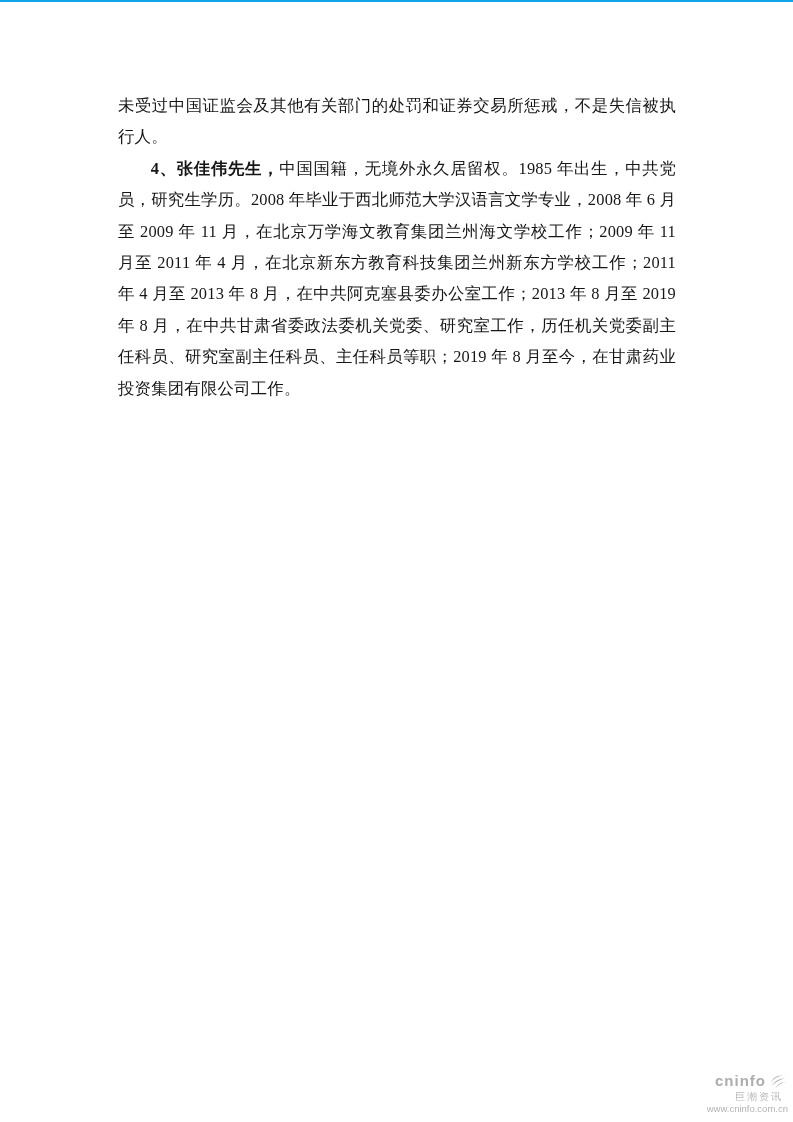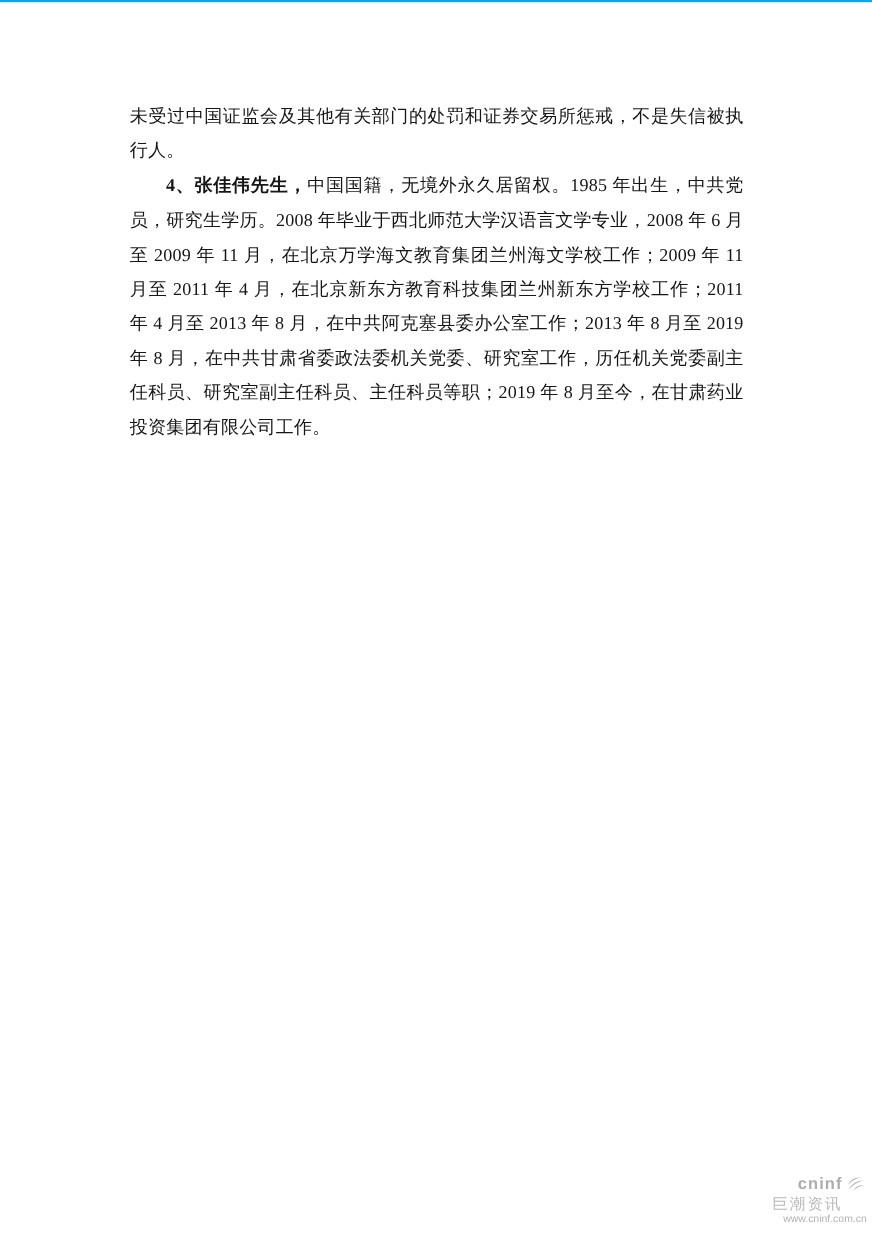--- a/index.html
+++ b/index.html
@@ -60,52 +60,52 @@
     font-size: 15px;
     letter-spacing: 1px;
     color: #adadad;
   }
   .logo-swirl {
     display: inline-block;
     width: 20px;
     height: 19px;
   }
   .logo-cn {
-    font-size: 14px;
+    font-size: 10px;
     letter-spacing: 2px;
     margin-top: 1px;
-    margin-right: 22px;
+    margin-right: 5px;
     color: #b8b8b8;
   }
   .logo-url {
     font-size: 9.5px;
     margin-top: 2px;
     color: #b3b3b3;
   }
 </style>
 </head>
 <body>
 
 <div class="page">
 
   <div class="content">
     <p class="para"><span>未受过中国证监会及其他有关部门的处罚和证券交易所惩戒，不是失信被执行人。</span></p>
     <p class="para indent"><b>4、张佳伟先生，</b><span>中国国籍，无境外永久居留权。1985 年出生，中共党员，研究生学历。2008 年毕业于西北师范大学汉语言文学专业，2008 年 6 月至 2009 年 11 月，在北京万学海文教育集团兰州海文学校工作；2009 年 11 月至 2011 年 4 月，在北京新东方教育科技集团兰州新东方学校工作；2011 年 4 月至 2013 年 8 月，在中共阿克塞县委办公室工作；2013 年 8 月至 2019 年 8 月，在中共甘肃省委政法委机关党委、研究室工作，历任机关党委副主任科员、研究室副主任科员、主任科员等职；2019 年 8 月至今，在甘肃药业投资集团有限公司工作。</span></p>
   </div>
 
   <div class="logo">
     <div class="logo-row">
-      <span class="logo-brand">cninf</span>
+      <span class="logo-brand">cninfo</span>
       <span class="logo-swirl">
         <svg viewBox="0 0 24 24" width="20" height="19" aria-hidden="true">
           <g fill="#b5b5b5" transform="rotate(-28 12 12)">
             <path d="M3.5 8.5 Q12 2.5 20.5 8 Q12 5.5 3.5 8.5 Z"></path>
             <path d="M2 13.5 Q12 7 22 12.5 Q12 10 2 13.5 Z"></path>
             <path d="M4.5 18.5 Q12.5 12.5 20 17.5 Q12 15 4.5 18.5 Z"></path>
           </g>
         </svg>
       </span>
     </div>
     <div class="logo-cn">巨潮资讯</div>
-    <div class="logo-url">www.cninf.com.cn</div>
+    <div class="logo-url">www.cninfo.com.cn</div>
   </div>
 
 </div>
 
 </body></html>

